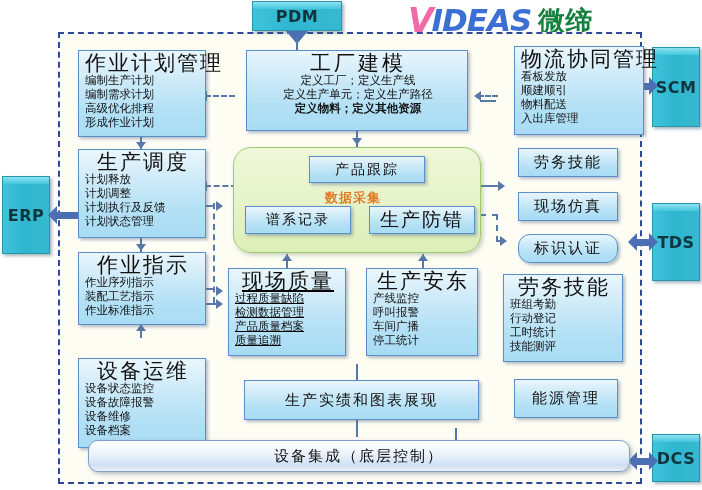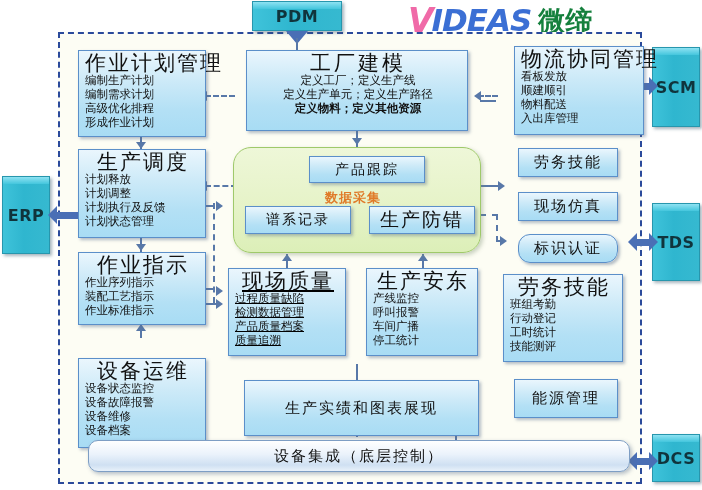--- a/index.html
+++ b/index.html
@@ -244,21 +244,21 @@
   </div>
 
   <div class="card" style="left:366px;top:268px;width:112px;height:88px;">
     <div class="hdr">生产安东</div>
     <div class="li">产线监控</div>
     <div class="li">呼叫报警</div>
     <div class="li">车间广播</div>
     <div class="li">停工统计</div>
   </div>
 
-  <div class="plain" style="left:244px;top:380px;width:235px;height:56px;">生产实绩和图表展现</div>
+  <div class="plain" style="left:244px;top:380px;width:235px;height:40px;">生产实绩和图表展现</div>
 
   <div class="card" style="left:514px;top:46px;width:130px;height:89px;">
     <div class="hdr">物流协同管理</div>
     <div class="li">看板发放</div>
     <div class="li">顺建顺引</div>
     <div class="li">物料配送</div>
     <div class="li">入出库管理</div>
   </div>
 
   <div class="plain" style="left:518px;top:148px;width:100px;height:29px;">劳务技能</div>

